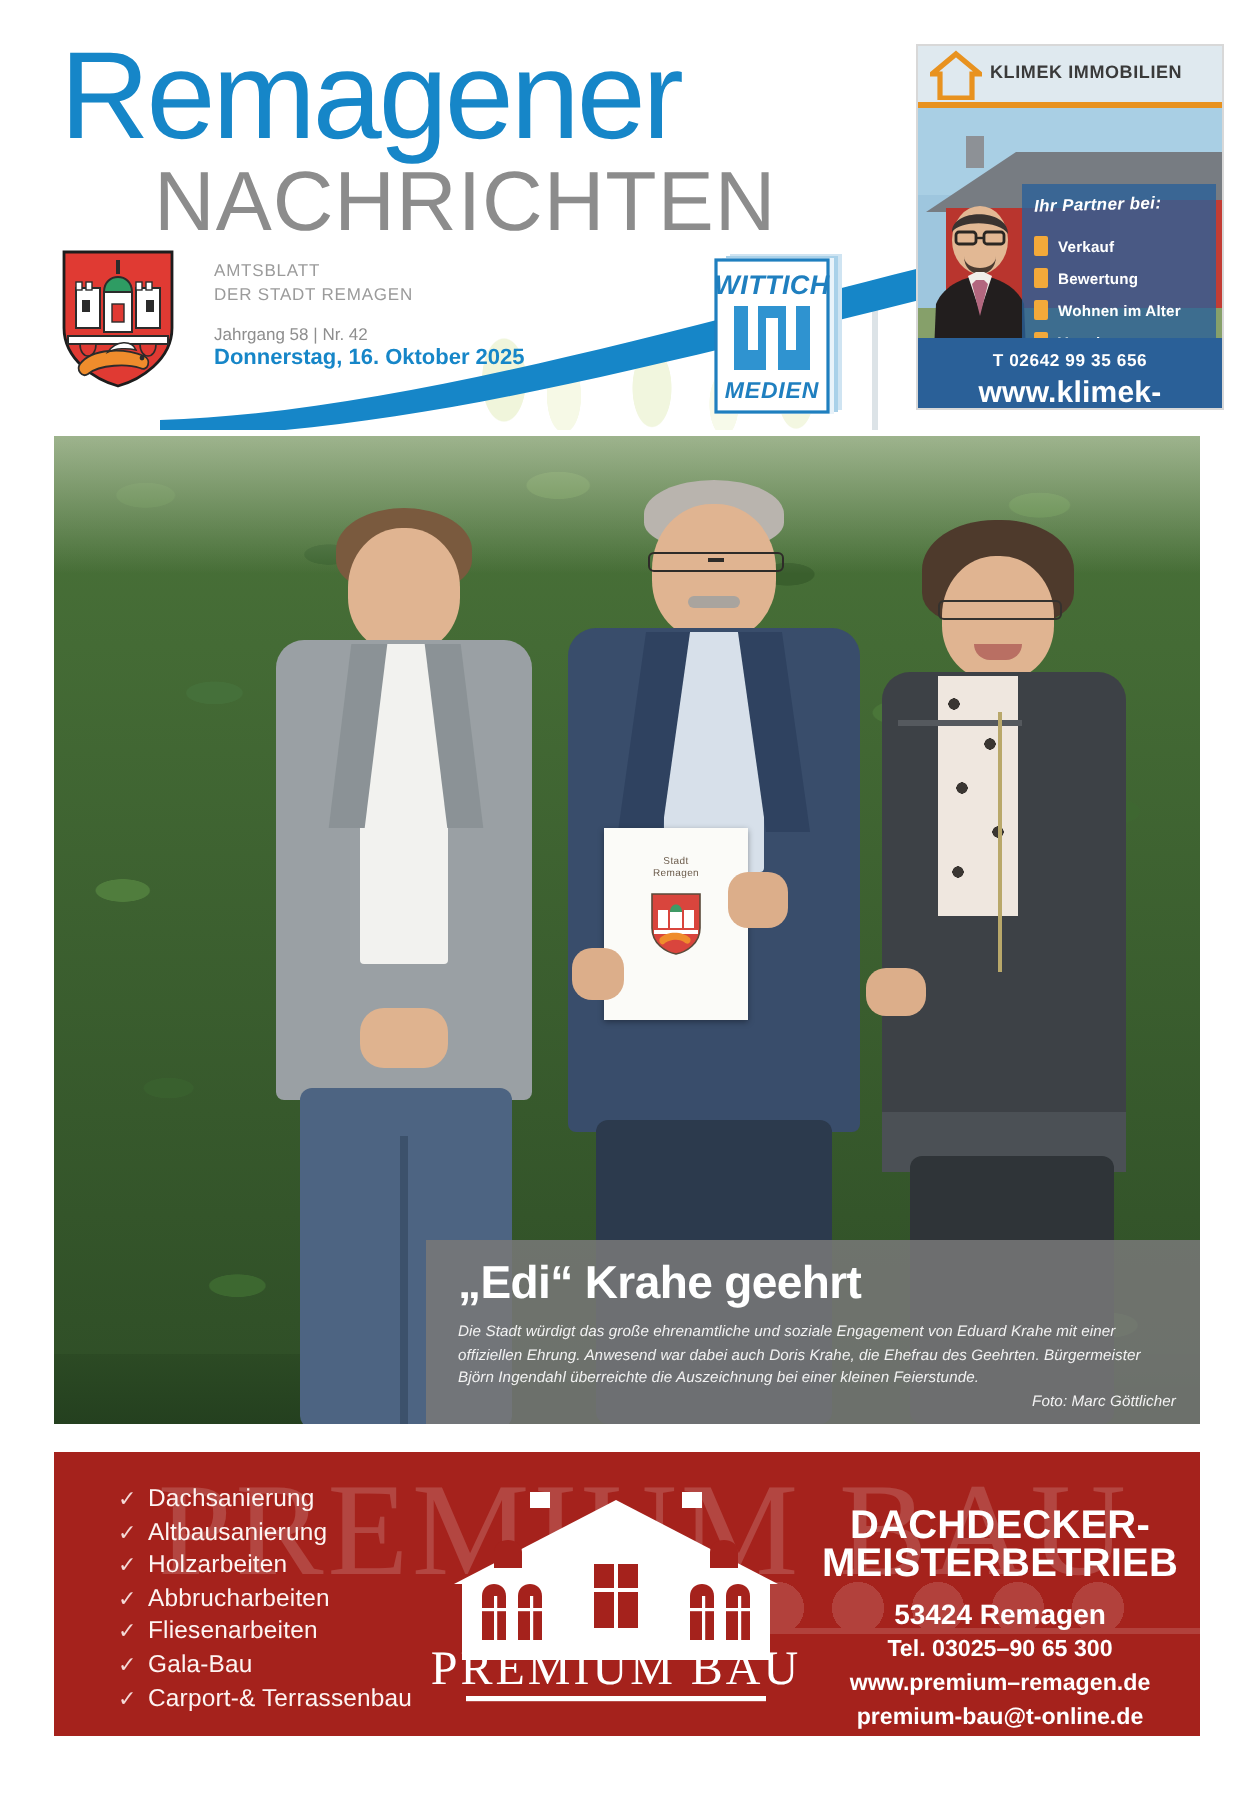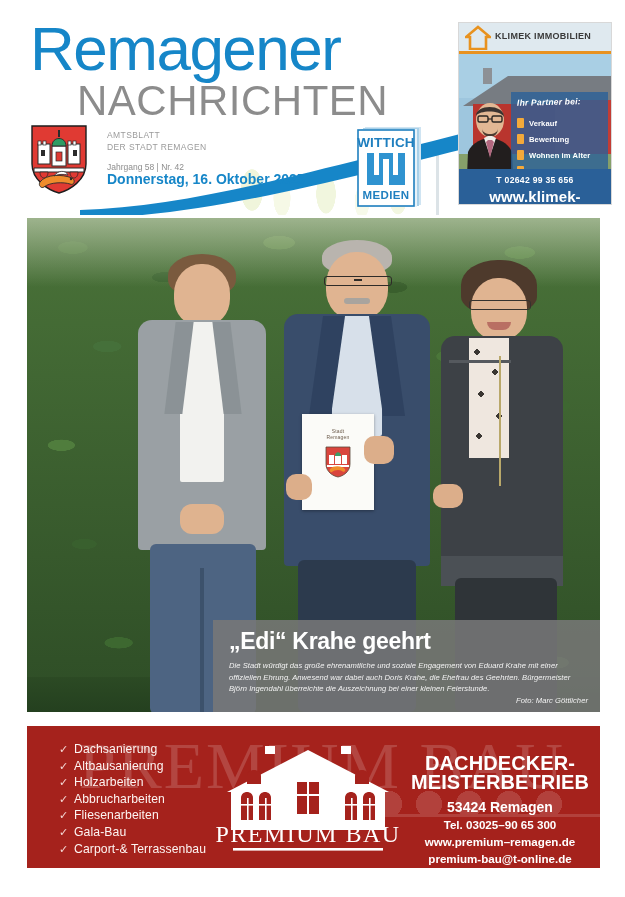--- a/index.html
+++ b/index.html
@@ -23,23 +23,23 @@
 
   .title1{position:absolute;left:30px;top:18px;font-size:62px;line-height:62px;
      letter-spacing:-1.5px;color:#1686c8;font-weight:400;}
   .title2{position:absolute;left:77px;top:80px;font-size:42px;line-height:42px;
      letter-spacing:.5px;color:#8c8c8c;font-weight:400;}
 
   .crest{position:absolute;left:30px;top:124px;width:58px;height:70px;}
   .mh-sub{position:absolute;left:107px;top:130px;}
   .mh-sub .l{font-size:8.5px;line-height:11.5px;color:#9b9b9b;letter-spacing:.4px;}
   .mh-sub .j{font-size:8.5px;line-height:12px;color:#8e8e8e;margin-top:8px;}
-  .mh-sub .d{font-size:14px;line-height:12px;color:#1686c8;font-weight:600;}
-
-  .wittich{position:absolute;left:357px;top:125px;width:68px;height:84px;}
+  .mh-sub .d{font-size:11px;line-height:12px;color:#1686c8;font-weight:600;}
+
+  .wittich{position:absolute;left:357px;top:125px;width:68px;height:84px;font-style:italic;}
 
   
   .klimek{position:absolute;left:458px;top:22px;width:152px;height:181px;
       background:#9fc4dd;border:1px solid #d8d8d8;overflow:hidden;}
   .kl-top{position:absolute;left:0;top:0;width:152px;height:28px;background:#dfe9ef;}
   .kl-house{position:absolute;left:6px;top:2px;width:26px;height:25px;}
   .kl-brand{position:absolute;left:36px;top:8px;font-size:9px;letter-spacing:.3px;color:#3a3a3a;font-weight:600;}
   .kl-bar{position:absolute;left:0;top:28px;width:152px;height:3px;background:#e8921f;}
   .kl-photo{position:absolute;left:0;top:31px;width:152px;height:115px;overflow:hidden;
      background:linear-gradient(#a9cfe4 0 38%,#9ec6de 38% 100%);}

